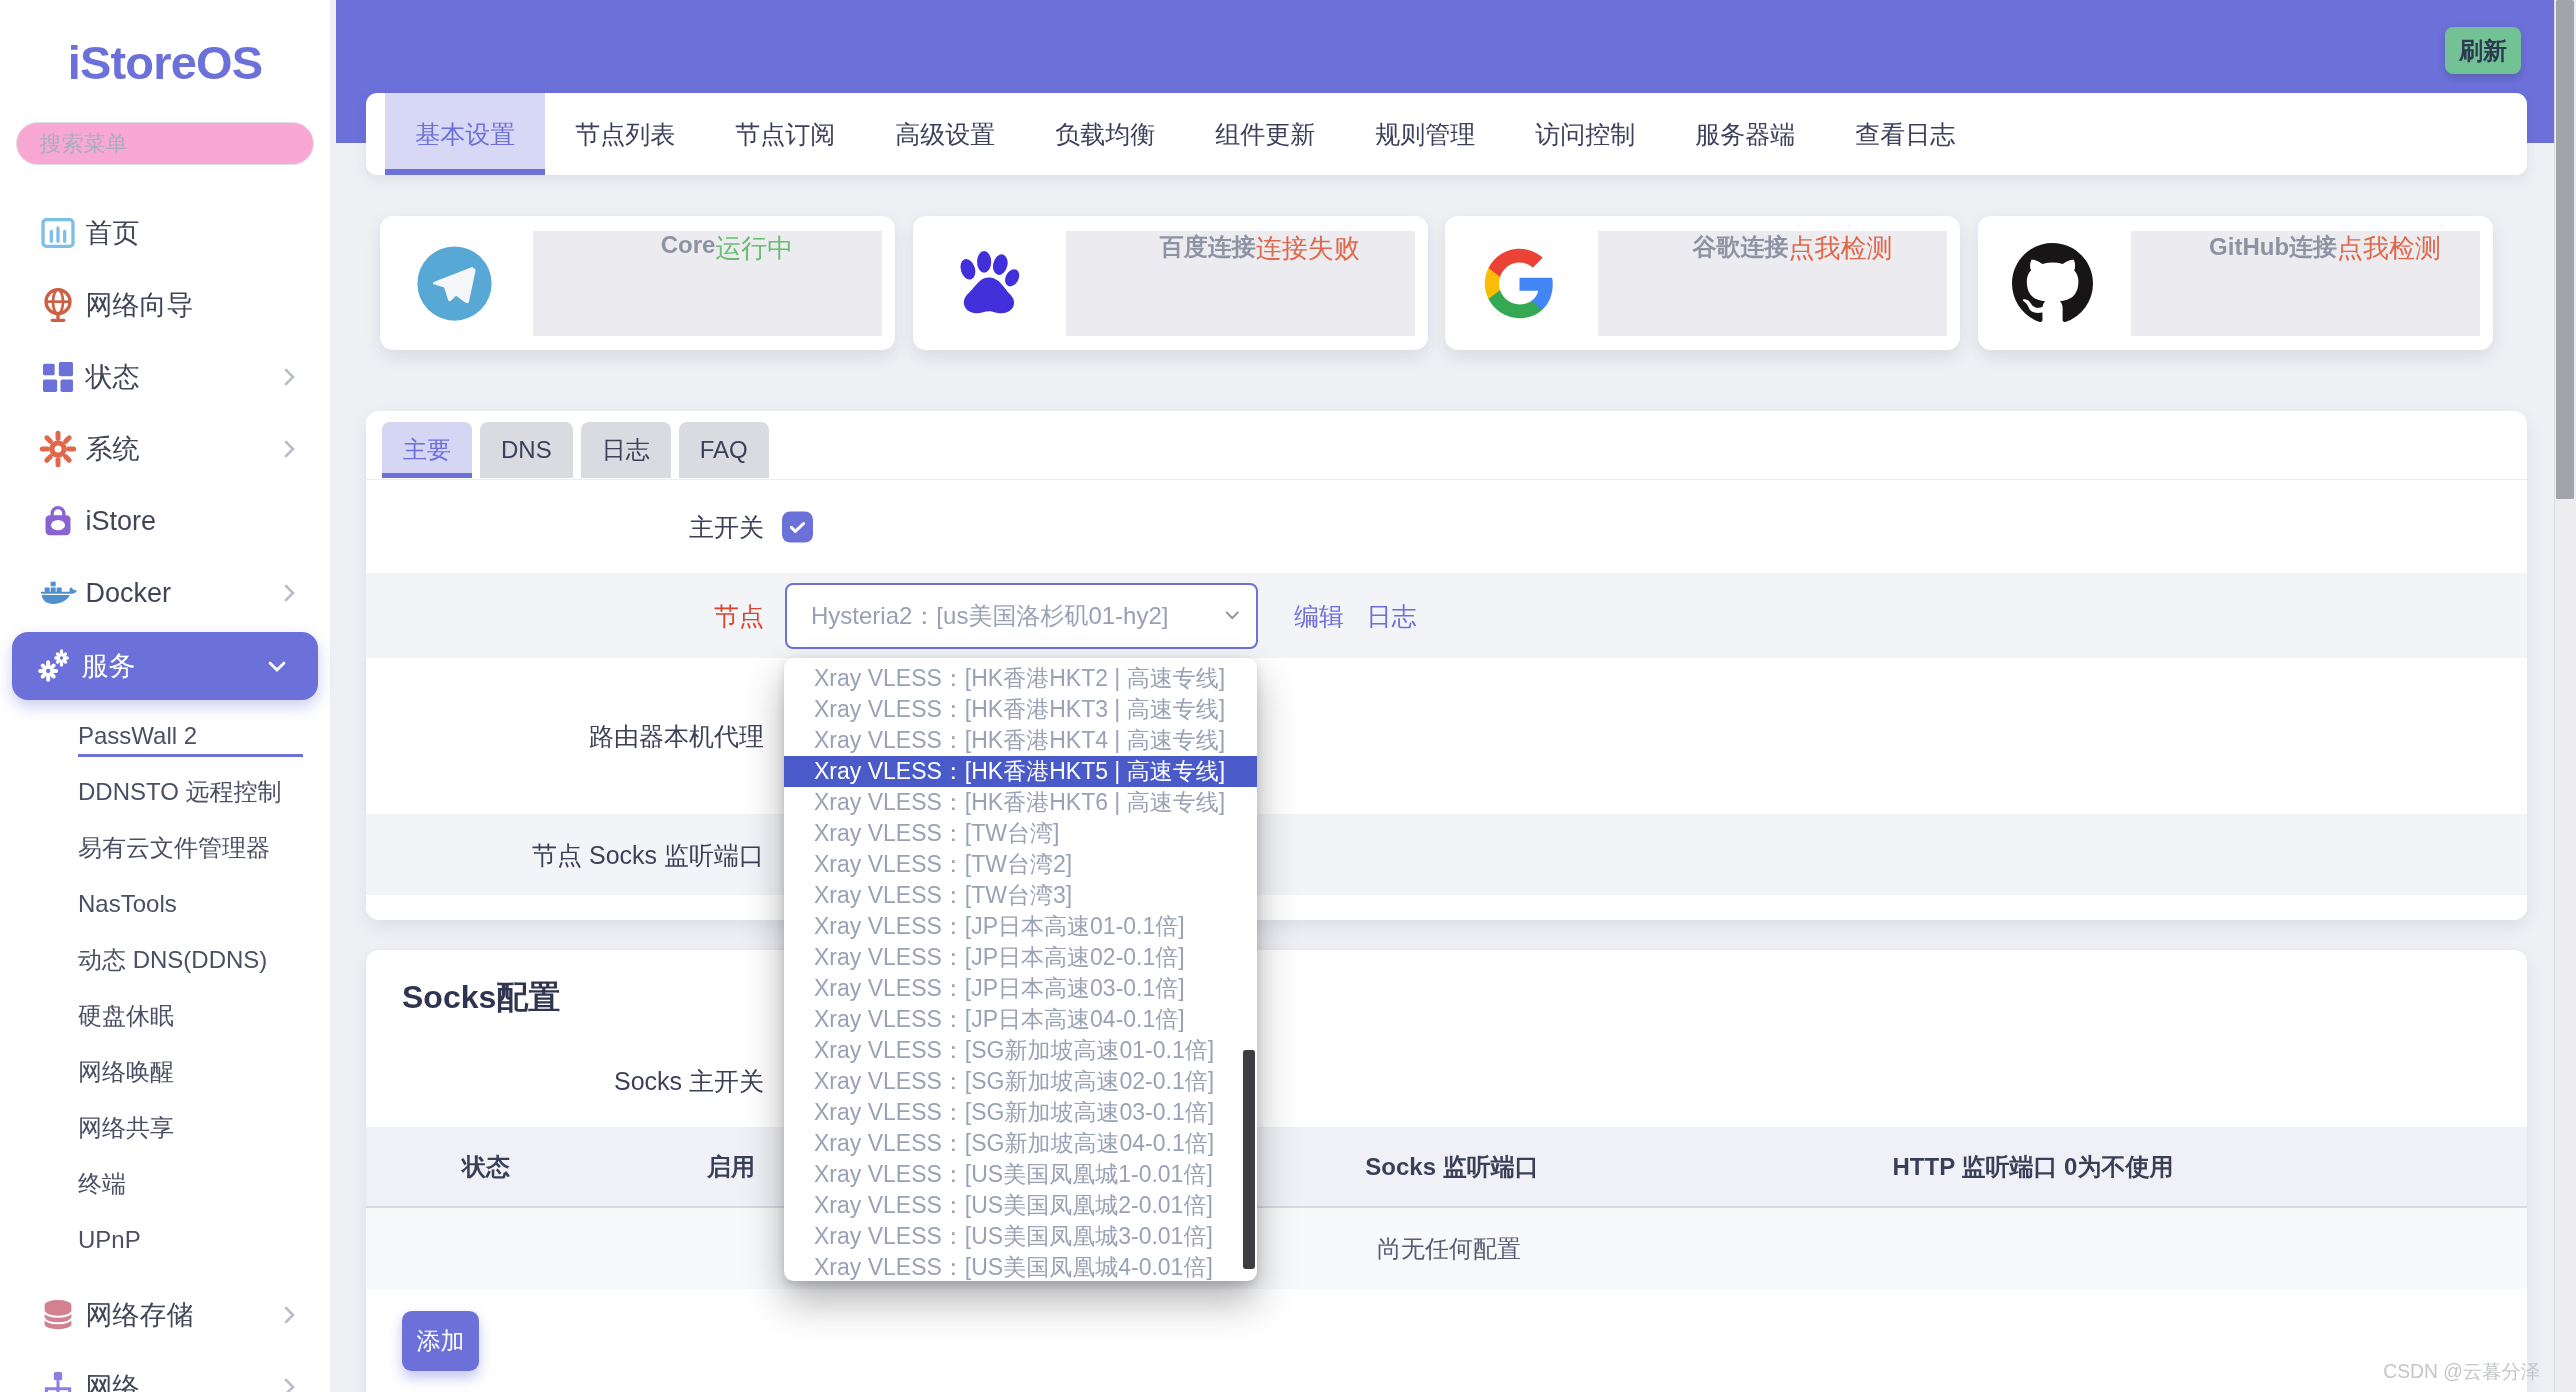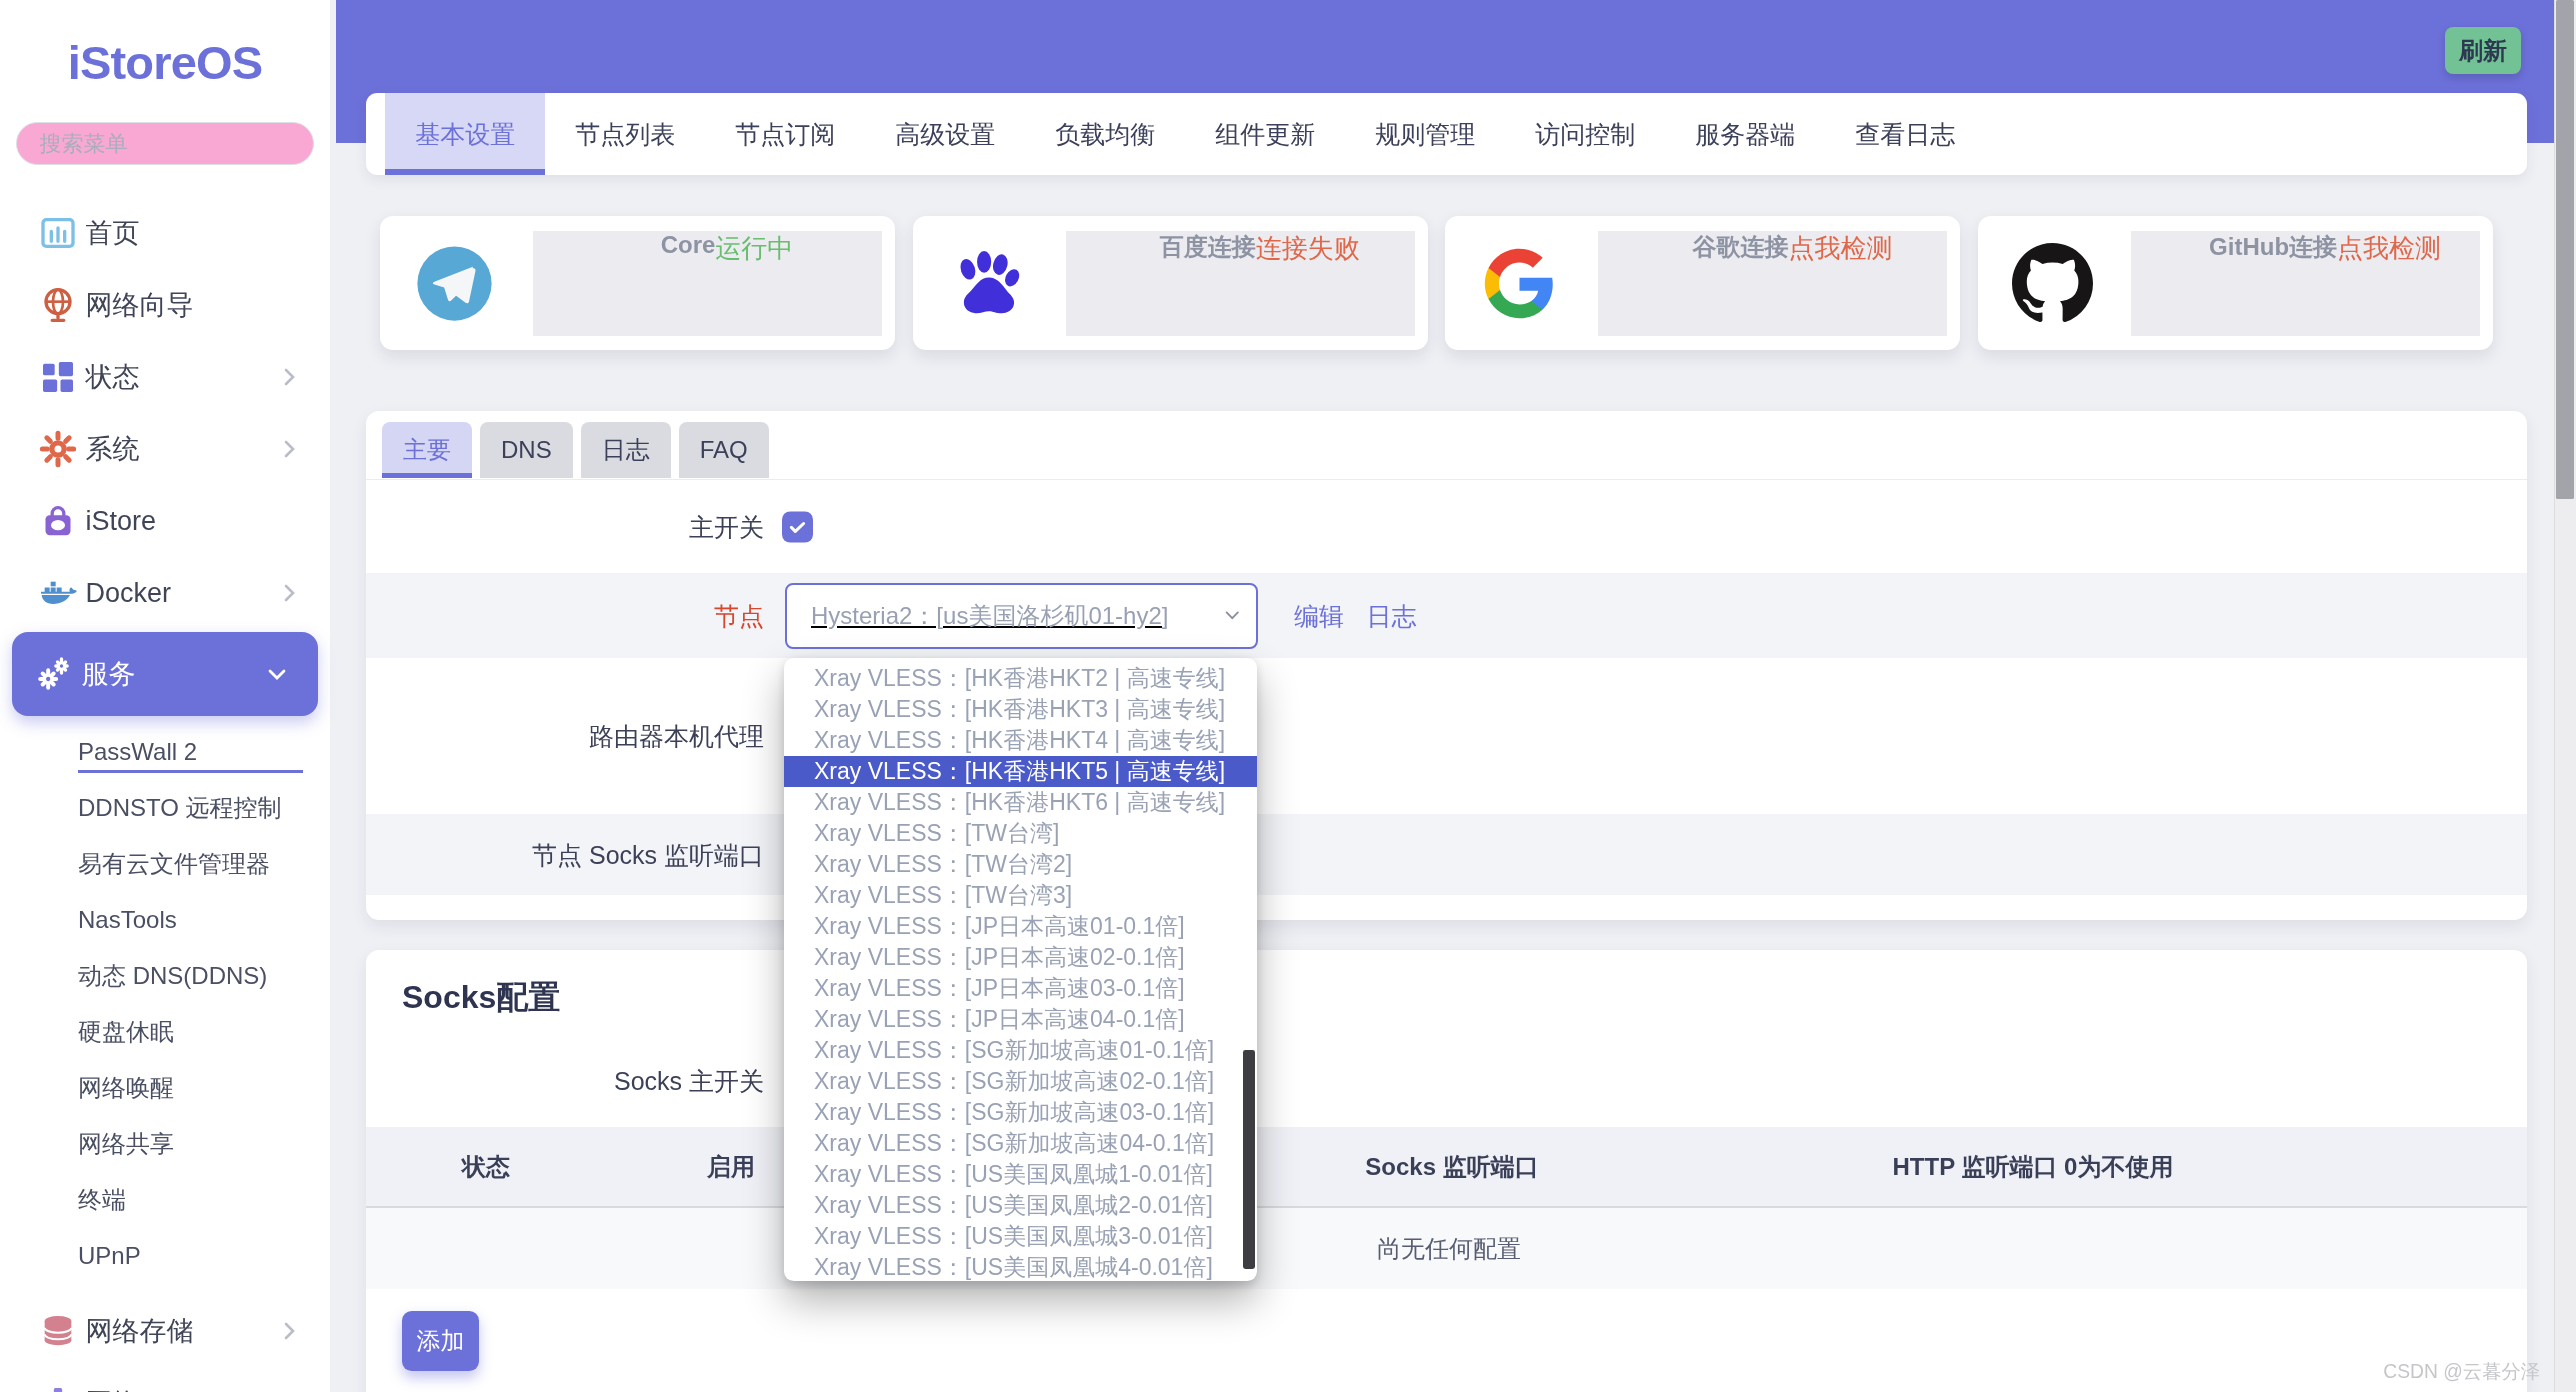--- a/index.html
+++ b/index.html
@@ -12,21 +12,21 @@
   .logo { margin-top:35px; text-align:center; font-size:47px; font-weight:800; letter-spacing:-0.8px; color:#6c70d9; }
   .search-wrap { margin:32px 16px 0 16px; }
   .search-input { width:100%; height:43px; border:1.6px solid #dcdfe6; border-radius:22.5px; font-size:22px; padding:0 22.5px; color:#444; outline:none; font-family:inherit; background:#f9a8d4; }
   .search-input::placeholder { color:#a9adbd; }
   .nav { margin-top:32px; }
   .nav-item { position:relative; height:72px; display:flex; align-items:center; padding-left:36px; cursor:pointer; }
   .nav-icon { width:43px; height:43px; margin-right:6.4px; display:flex; align-items:center; justify-content:center; flex:none; }
   .nav-icon svg { width:40px; height:40px; }
   .nav-label { font-size:27px; color:#3f4456; }
   .chev { position:absolute; right:29px; width:24px; height:24px; }
-  .nav-item.active-pill { background:#6c70d9; border-radius:16px; margin:3.2px 12px; height:84px; padding-left:20px; box-shadow:0 6.4px 14.5px rgba(108,112,217,.35); }
+  .nav-item.active-pill { background:#6c70d9; border-radius:16px; margin:3.2px 12px; height:68px; padding-left:20px; box-shadow:0 6.4px 14.5px rgba(108,112,217,.35); }
   .nav-item.active-pill .nav-label { color:#fff; }
   .submenu { margin-top:8px; }
   .submenu-item { height:56px; line-height:56px; padding-left:78px; font-size:24px; color:#4a4f63; cursor:pointer; white-space:nowrap; }
   .submenu-item.active .ul-wrap { display:inline-block; min-width:225px; border-bottom:3.2px solid #6c70d9; padding-bottom:3.2px; line-height:1.2; }
   .nav-bottom { margin-top:11.3px; }
 
   
   .main { position:absolute; left:336px; top:0; width:2240px; height:1393px; }
   .band { position:absolute; left:0; top:0; width:100%; height:143px; background:#6c70d9; }
   .refresh-btn { position:absolute; right:55px; top:27px; width:76px; height:47px; background:#72c295; border-radius:8px; display:flex; align-items:center; justify-content:center; font-size:24px; font-weight:bold; color:#2c3950; cursor:pointer; box-shadow:0 3.2px 8px rgba(0,0,0,.15); z-index:3; }
@@ -52,21 +52,21 @@
   .stab.active { background:#d4d6f4; color:#6c70d9; }
   .stab.active::after { content:""; position:absolute; left:0; right:0; bottom:0; height:5.6px; background:#6c70d9; }
   .frow { position:relative; }
   .frow.gray { background:#f3f4f7; }
   .flabel { position:absolute; left:0; width:398px; text-align:right; font-size:25px; color:#3d4158; top:50%; transform:translateY(-50%); }
   .flabel.red { color:#d9462e; }
   .row-switch { height:93px; }
   .checkbox { position:absolute; left:416px; top:50%; transform:translateY(-50%); width:31px; height:31px; background:#6c70d9; border-radius:8px; display:flex; align-items:center; justify-content:center; cursor:pointer; }
   .checkbox svg { width:21px; height:21px; }
   .row-node { height:85px; }
-  .selectbox { position:absolute; left:419px; top:50%; transform:translateY(-50%); width:473px; height:66px; border:2.4px solid #6c70d9; border-radius:8px; background:#fff; display:flex; align-items:center; cursor:pointer;text-decoration:underline; }
+  .selectbox { position:absolute; left:419px; top:50%; transform:translateY(-50%); width:473px; height:66px; border:2.4px solid #6c70d9; border-radius:8px; background:#fff; display:flex; align-items:center; cursor:pointer; }
   .selectbox .val { font-size:24px; color:#98a0b2; padding-left:24px; white-space:nowrap; }
   .selectbox .sel-chev { position:absolute; right:13px; width:22.5px; height:22.5px; }
   .inline-links { position:absolute; left:928px; top:50%; transform:translateY(-50%); display:flex; gap:22.5px; }
   .inline-links a { font-size:25px; color:#6c70d9; text-decoration:none; cursor:pointer; }
   .row-proxy { height:156px; }
   .row-port { height:81px; }
 
   .socks-card { position:absolute; left:30px; top:950px; width:2161px; height:451px; background:#fff; border-radius:13px 13px 0 0; box-shadow:0 6.4px 16px rgba(40,40,80,.08); }
   .socks-title { position:absolute; left:36px; top:26px; font-size:32px; font-weight:bold; color:#2f3450; }
   .socks-switch-label { position:absolute; left:0; width:398px; text-align:right; top:115px; font-size:25px; color:#3d4158; }

